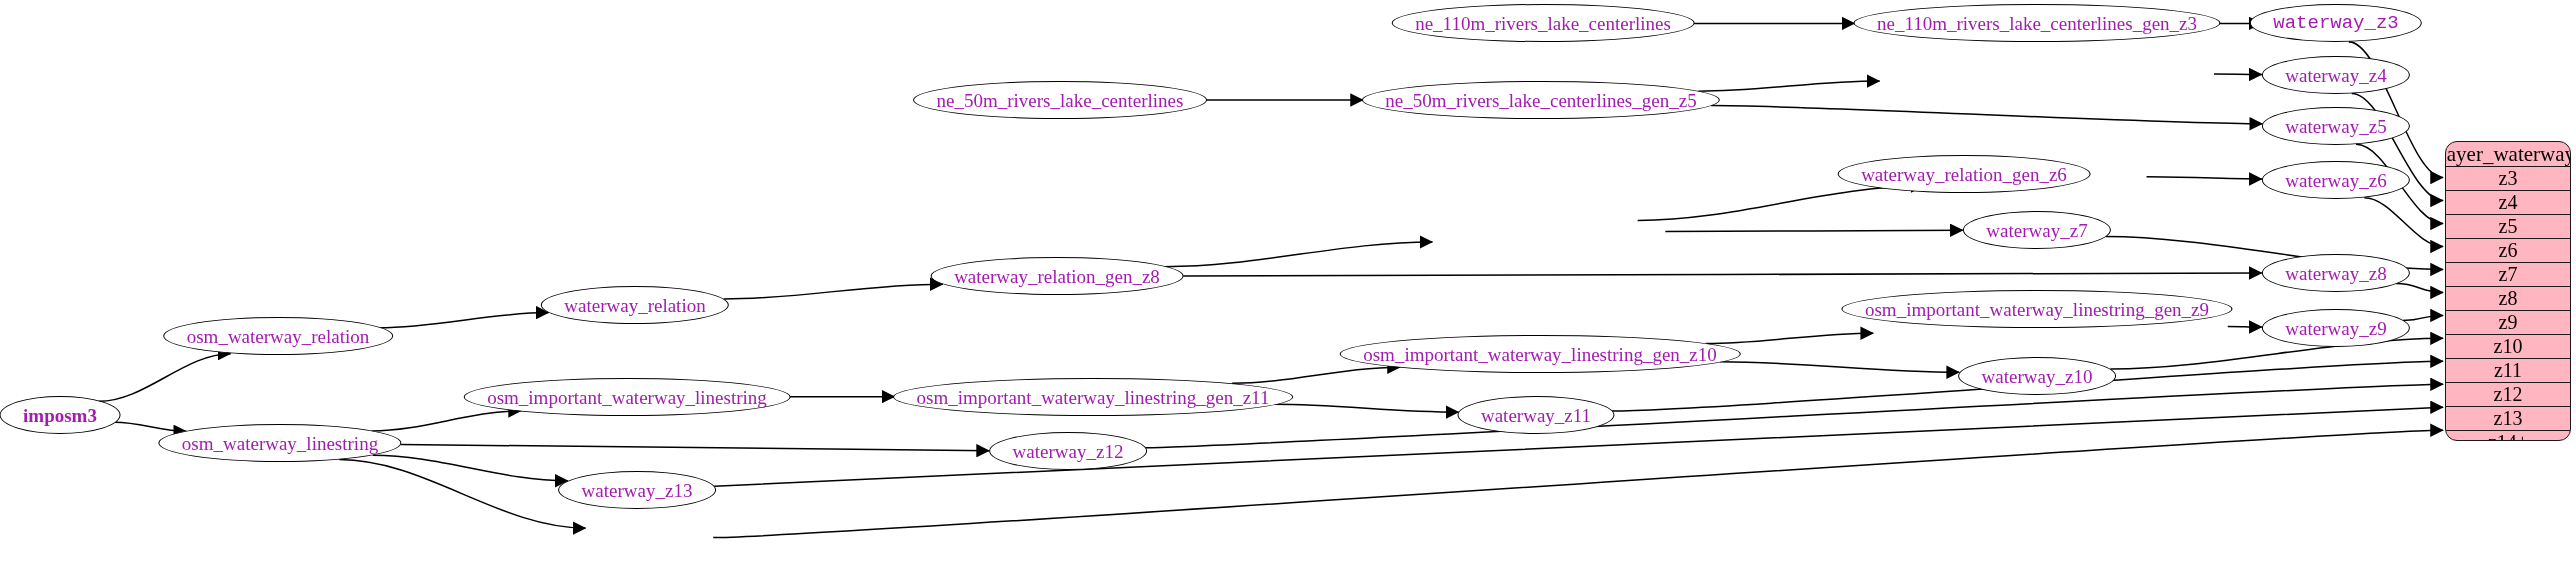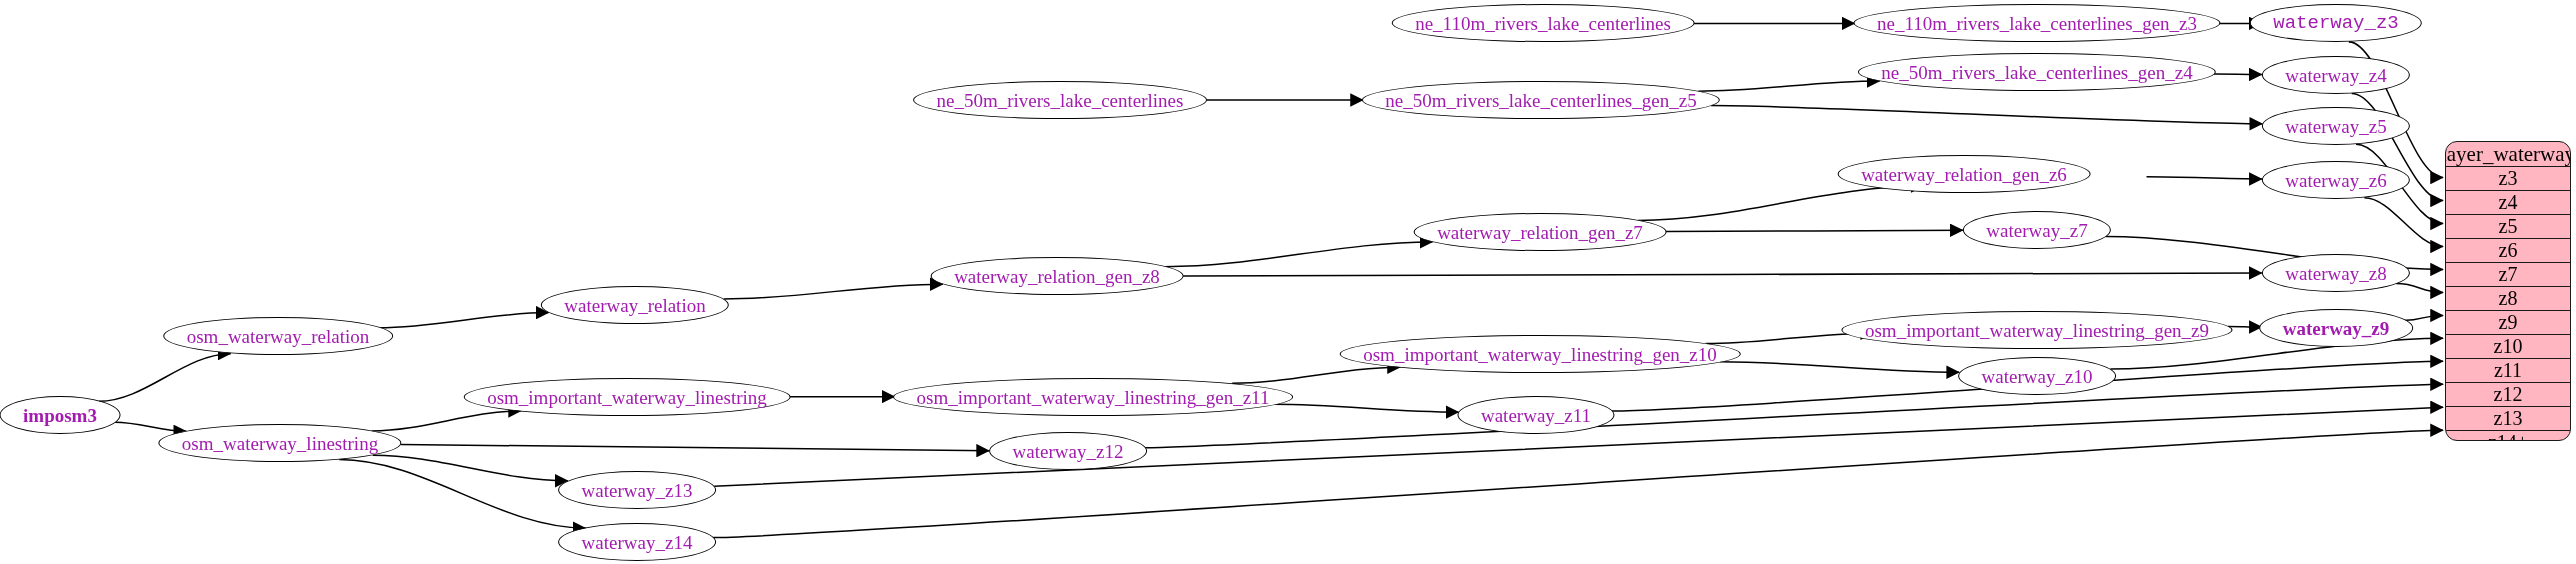--- a/index.html
+++ b/index.html
@@ -138,36 +138,33 @@
       <div class="trow">z12</div>
       <div class="trow">z13</div>
       <div class="trow">z14+</div>
     </div>
 <div class="node" style="left: 60px; top: 415px; background: rgb(255, 255, 255); border-color: rgb(0, 0, 0); font-weight: bold;">imposm3</div>
     <div class="node" style="left: 278px; top: 336px; background: rgb(255, 255, 255); border-color: rgb(0, 0, 0);">osm_waterway_relation</div>
     <div class="node" style="left: 280px; top: 443px; background: rgb(255, 255, 255); border-color: rgb(0, 0, 0);">osm_waterway_linestring</div>
     <div class="node" style="left: 635px; top: 305px; background: rgb(255, 255, 255); border-color: rgb(0, 0, 0);">waterway_relation</div>
     <div class="node" style="left: 627px; top: 397px; background: rgb(255, 255, 255); border-color: rgb(0, 0, 0);">osm_important_waterway_linestring</div>
     <div class="node" style="left: 637px; top: 490px; background: rgb(255, 255, 255); border-color: rgb(0, 0, 0);">waterway_z13</div>
-    <div class="node" style="left: 637px; top: 542px; background: rgb(255, 255, 255); border-color: rgb(0, 0, 0);">waterway_z14</div>
     <div class="node" style="left: 1060px; top: 100px; background: rgb(255, 255, 255); border-color: rgb(0, 0, 0);">ne_50m_rivers_lake_centerlines</div>
     <div class="node" style="left: 1057px; top: 276px; background: rgb(255, 255, 255); border-color: rgb(0, 0, 0); text-align: center;">waterway_relation_gen_z8</div>
     <div class="node" style="left: 1093px; top: 397px; background: rgb(255, 255, 255); border-color: rgb(0, 0, 0);">osm_important_waterway_linestring_gen_z11</div>
     <div class="node" style="left: 1068px; top: 451px; background: rgb(255, 255, 255); border-color: rgb(0, 0, 0);">waterway_z12</div>
     <div class="node" style="left: 1543px; top: 23px; background: rgb(255, 255, 255); border-color: rgb(0, 0, 0);">ne_110m_rivers_lake_centerlines</div>
     <div class="node" style="left: 1541px; top: 100px; background: rgb(255, 255, 255); border-color: rgb(0, 0, 0);">ne_50m_rivers_lake_centerlines_gen_z5</div>
-    <div class="node" style="left: 1540px; top: 232px; background: rgb(255, 255, 255); border-color: rgb(0, 0, 0);">waterway_relation_gen_z7</div>
     <div class="node" style="left: 1540px; top: 354px; background: rgb(255, 255, 255); border-color: rgb(0, 0, 0);">osm_important_waterway_linestring_gen_z10</div>
     <div class="node" style="left: 1536px; top: 415px; background: rgb(255, 255, 255); border-color: rgb(0, 0, 0);">waterway_z11</div>
     <div class="node" style="left: 2037px; top: 23px; background: rgb(255, 255, 255); border-color: rgb(0, 0, 0);">ne_110m_rivers_lake_centerlines_gen_z3</div>
-    <div class="node" style="left: 2037px; top: 72px; background: rgb(255, 255, 255); border-color: rgb(0, 0, 0);">ne_50m_rivers_lake_centerlines_gen_z4</div>
     <div class="node" style="left: 1964px; top: 174px; background: rgb(255, 255, 255); border-color: rgb(0, 0, 0);">waterway_relation_gen_z6</div>
     <div class="node" style="left: 2037px; top: 230px; background: rgb(255, 255, 255); border-color: rgb(0, 0, 0);">waterway_z7</div>
-    <div class="node" style="left: 2037px; top: 330px; background: rgb(255, 255, 255); border-color: rgb(0, 0, 0);">osm_important_waterway_linestring_gen_z9</div>
+    <div class="node" style="left: 2037px; top: 309px; background: rgb(255, 255, 255); border-color: rgb(0, 0, 0);">osm_important_waterway_linestring_gen_z9</div>
     <div class="node" style="left: 2037px; top: 376px; background: rgb(255, 255, 255); border-color: rgb(0, 0, 0);">waterway_z10</div>
     <div class="node" style="left: 2336px; top: 23px; background: rgb(255, 255, 255); border-color: rgb(0, 0, 0); font-family: Liberation Mono, monospace;">waterway_z3</div>
     <div class="node" style="left: 2336px; top: 75px; background: rgb(255, 255, 255); border-color: rgb(0, 0, 0);">waterway_z4</div>
     <div class="node" style="left: 2336px; top: 126px; background: rgb(255, 255, 255); border-color: rgb(0, 0, 0);">waterway_z5</div>
     <div class="node" style="left: 2336px; top: 180px; background: rgb(255, 255, 255); border-color: rgb(0, 0, 0);">waterway_z6</div>
     <div class="node" style="left: 2336px; top: 273px; background: rgb(255, 255, 255); border-color: rgb(0, 0, 0); text-align: center;">waterway_z8</div>
-    <div class="node" style="left: 2336px; top: 328px; background: rgb(255, 255, 255); border-color: rgb(0, 0, 0); font-weight: bold;">waterway_z9</div>
+    <div class="node" style="left: 2336px; top: 328px; background: rgb(255, 255, 255); border-color: rgb(0, 0, 0);">waterway_z9</div>
   </div>
 
 
 </body></html>

